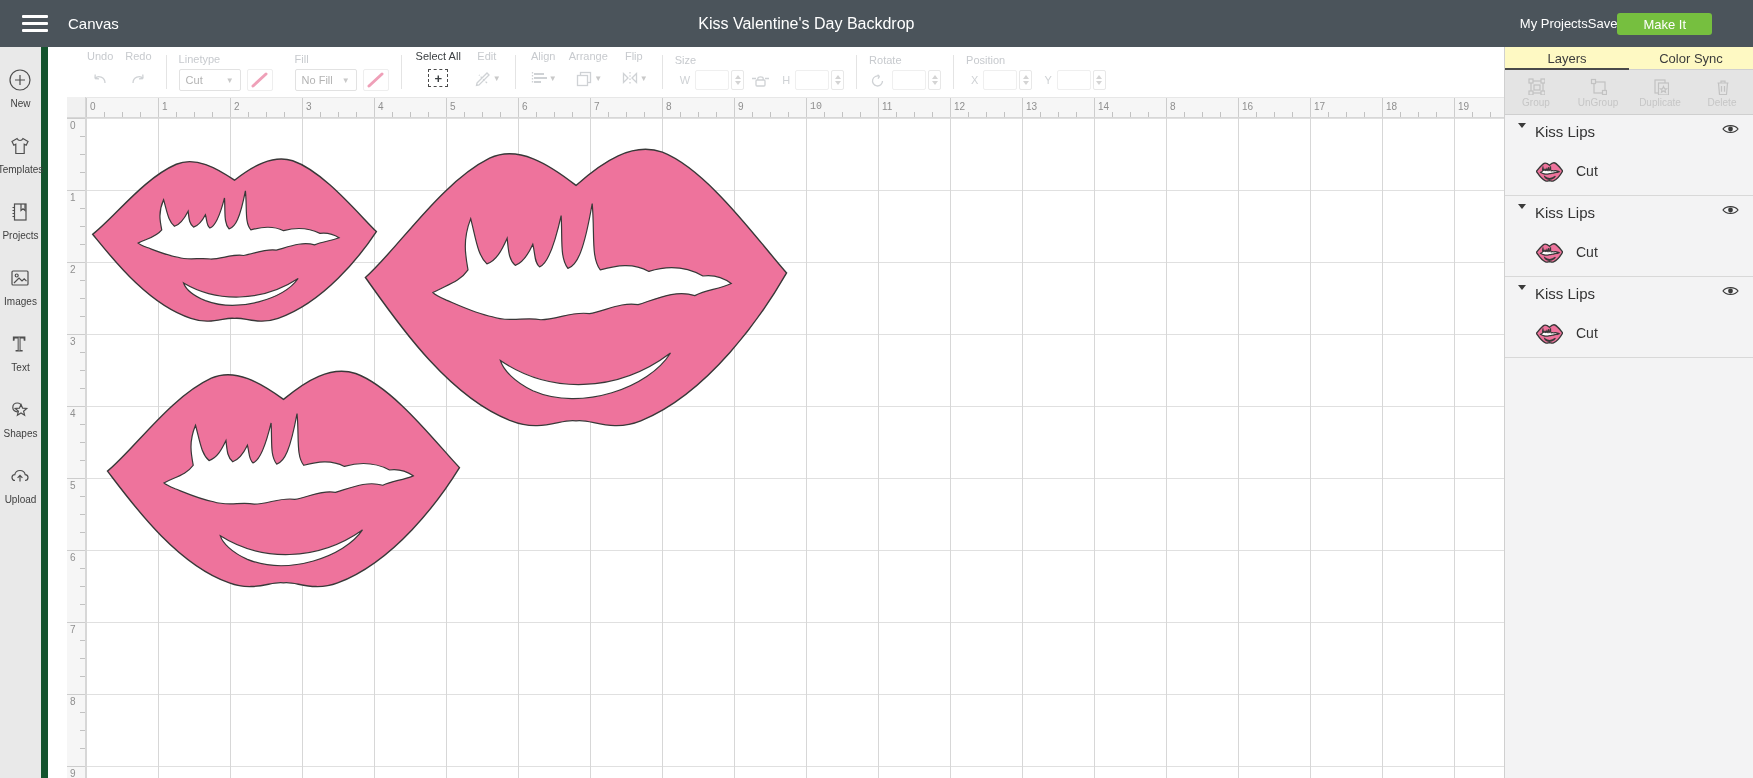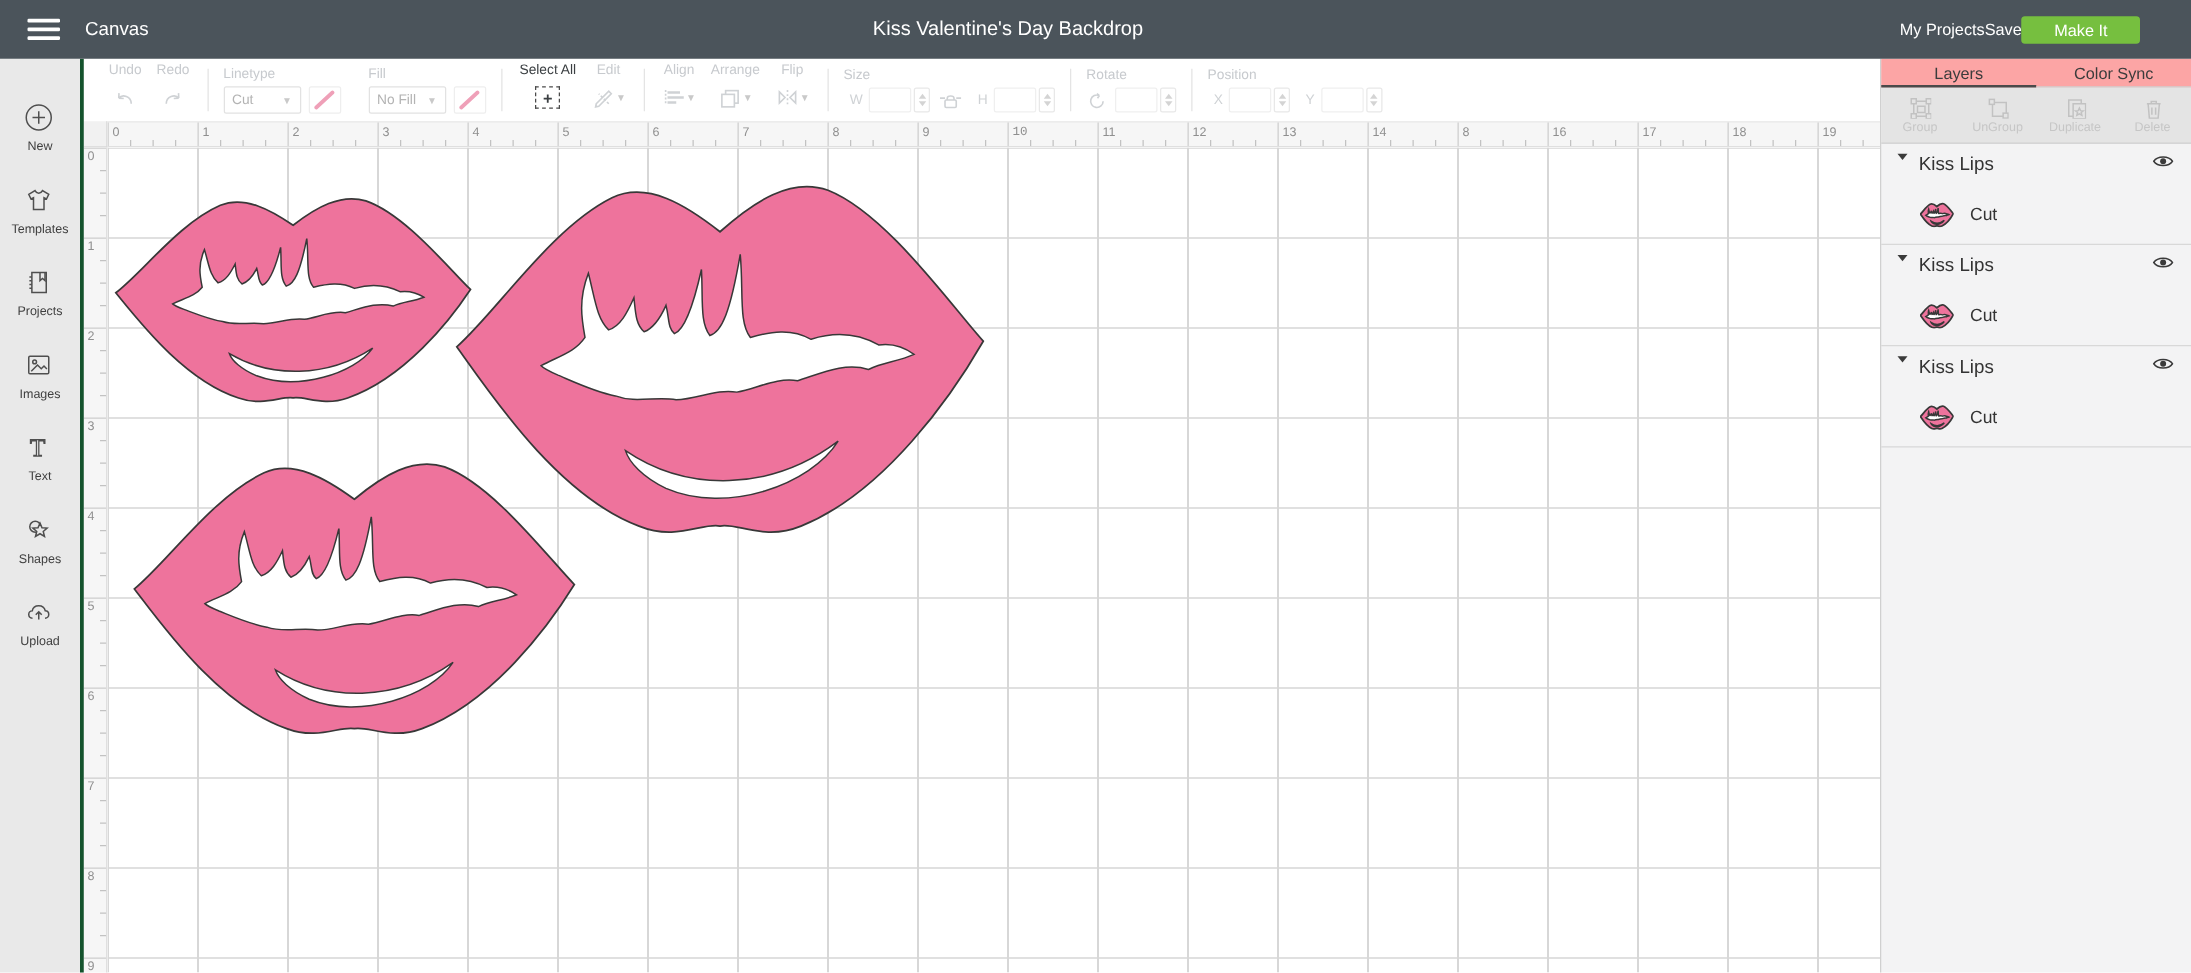--- a/index.html
+++ b/index.html
@@ -13,22 +13,22 @@
     justify-content:space-between; cursor:pointer; }
   .hamburger span { display:block; height:3px; background:#fff; border-radius:1px; }
   .topbar-canvas { color:#fff; font-size:15px; margin-left:20px; }
   .topbar-title { position:absolute; left:46%; transform:translateX(-50%); color:#fff; font-size:16px; }
   .topbar-right { position:absolute; right:41px; display:flex; align-items:center; }
   .topbar-link { color:#fff; font-size:13px; cursor:pointer; }
   .makeit-btn { background:var(--accent-green,#76bf3f); color:#fff; font-size:13px;
     border:none; border-radius:3px; padding:4px 26px; height:22px; cursor:pointer; }
 
   
-  .sidebar { position:absolute; left:0; top:47px; width:67px; height:731px;
-    background:#e9e9e9; border-right:3px solid #14532d; z-index:20; padding-top:22px; }
+  .sidebar { position:absolute; left:0; top:47px; width:48px; height:731px;
+    background:#e9e9e9; border-right:7px solid #14532d; z-index:20; padding-top:8px; }
   .sb-item { height:66px; display:flex; flex-direction:column; align-items:center;
     justify-content:center; cursor:pointer; color:#3f3f3f; }
   .sb-icon { width:28px; height:28px; display:flex; align-items:center; justify-content:center; }
   .sb-icon svg { width:26px; height:26px; stroke:#4f4f4f; fill:none; stroke-width:1.2; }
   .sb-label { font-size:10px; margin-top:3px; color:#3f3f3f; }
 
   
   .main-col { position:absolute; left:67px; top:47px; width:1437px; height:731px; }
 
   
@@ -78,21 +78,21 @@
   .grid { position:absolute; inset:0;
     background-image:
       repeating-linear-gradient(to right,#d7d7d7 0 1px,transparent 1px 72px),
       repeating-linear-gradient(to bottom,#e0e0e0 0 1px,transparent 1px 72px); }
   .lips-obj { position:absolute; cursor:pointer; }
   .lips-obj svg { display:block; width:100%; height:100%; overflow:visible; }
 
   
   .panel { position:absolute; right:0; top:47px; width:249px; height:731px;
     background:#f3f3f4; border-left:1px solid #d0d0d0; z-index:25; }
-  .panel-tabs { display:flex; height:23px; background:#fca5a5; }
+  .panel-tabs { display:flex; height:23px; background:#fef9c3; }
   .panel-tab { flex:1; text-align:center; font-size:13px; color:#3c3c3c; line-height:23px;
     cursor:pointer; border-bottom:1px solid #d0d0d0; }
   .panel-tab.active { border-bottom:2px solid #4a4a4a; }
   .panel-actions { display:flex; height:45px; background:#e4e4e4; border-bottom:1px solid #cfcfcf; }
   .pa-item { flex:1; display:flex; flex-direction:column; align-items:center; justify-content:center;
     gap:2px; cursor:pointer; }
   .pa-item svg { width:18px; height:18px; stroke:#c2c2c2; fill:none; stroke-width:1.2; }
   .pa-label { font-size:10px; color:#c6c6c6; }
   .layer-group { border-bottom:1px solid #d8d8d8; padding:8px 0 6px; }
   .lg-header { display:flex; height:30px; cursor:pointer; }

